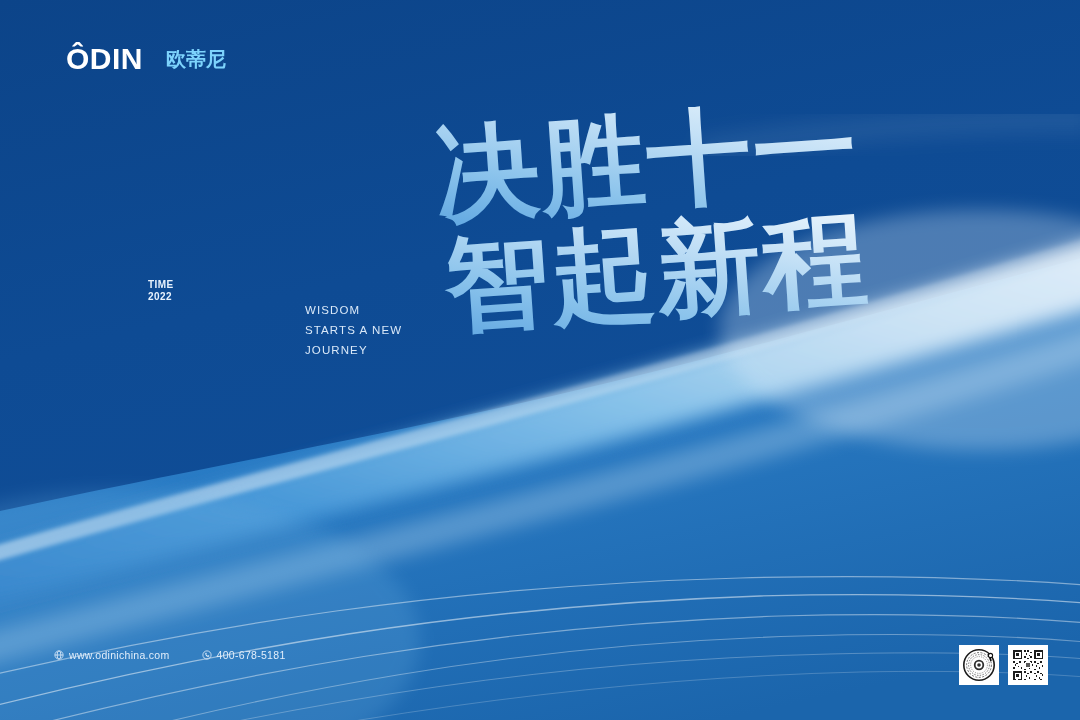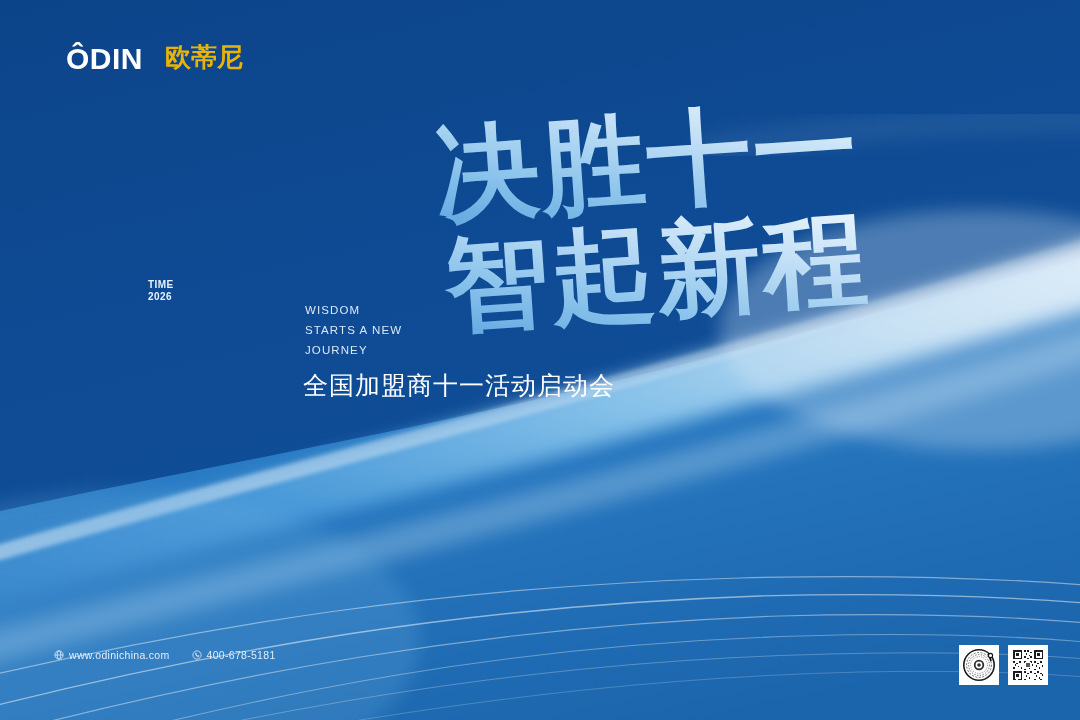--- a/index.html
+++ b/index.html
@@ -26,38 +26,38 @@
     height: 100%;
     display: block;
   }
 
   
   .logo {
     position: absolute;
     left: 66px;
     top: 44px;
     display: flex;
-    align-items: flex-start;
-    gap: 18px;
+    align-items: center;
+    gap: 7px;
     white-space: nowrap;
   }
   .logo-latin {
     color: #ffffff;
     font-size: 30px;
     font-weight: 700;
     letter-spacing: 0.5px;
     line-height: 1;
   }
   .logo-cn {
-    color: #eab308;
-    font-size: 26px;
+    color: #7dd3fc;
+    font-size: 20px;
     font-weight: 700;
     letter-spacing: 0px;
     line-height: 1;
-    margin-left: 4px;
+    margin-left: 16px;
   }
 
   
   .headline {
     position: absolute;
     left: 430px;
     top: 108px;
     width: 500px;
     height: 240px;
   }
@@ -131,21 +131,21 @@
     color: #ffffff;
     font-size: 13px;
     font-weight: 700;
     letter-spacing: 0.3px;
     line-height: 1.3;
     white-space: nowrap;
   }
   .footer-contact {
     display: flex;
     align-items: center;
-    gap: 22px;
+    gap: 32px;
     margin-top: 6px;
   }
   .contact-item {
     display: flex;
     align-items: center;
     gap: 5px;
     color: #e2eefb;
     font-size: 10.5px;
     letter-spacing: 0.3px;
     white-space: nowrap;
@@ -267,32 +267,31 @@
   <div class="headline">
     <svg viewBox="0 0 500 240" preserveAspectRatio="xMinYMin meet">
       <text class="cal-line" x="8" y="104" font-size="104" letter-spacing="2" transform="rotate(-4 8 104)">决胜十一</text>
       <text class="cal-line" x="18" y="214" font-size="104" letter-spacing="2" transform="rotate(-4 18 214)">智起新程</text>
     </svg>
   </div>
 
   <div class="time-block">
     <div class="time-tag">
       <span>TIME</span>
-      <span>2026</span>
+      <span>2022</span>
     </div>
   </div>
 
   <div class="tagline">
     <div>WISDOM</div>
     <div>STARTS A NEW</div>
     <div>JOURNEY</div>
   </div>
 
   <div class="subtitle">
-    <div>全国加盟商十一活动启动会</div>
   </div>
 
   <div class="footer">
     <div class="footer-contact">
       <div class="contact-item">
         <svg class="contact-icon" viewBox="0 0 16 16" fill="none" stroke="#e2eefb" stroke-width="1.3">
           <circle cx="8" cy="8" r="6.6"></circle>
           <ellipse cx="8" cy="8" rx="3" ry="6.6"></ellipse>
           <line x1="1.5" y1="8" x2="14.5" y2="8"></line>
         </svg>

